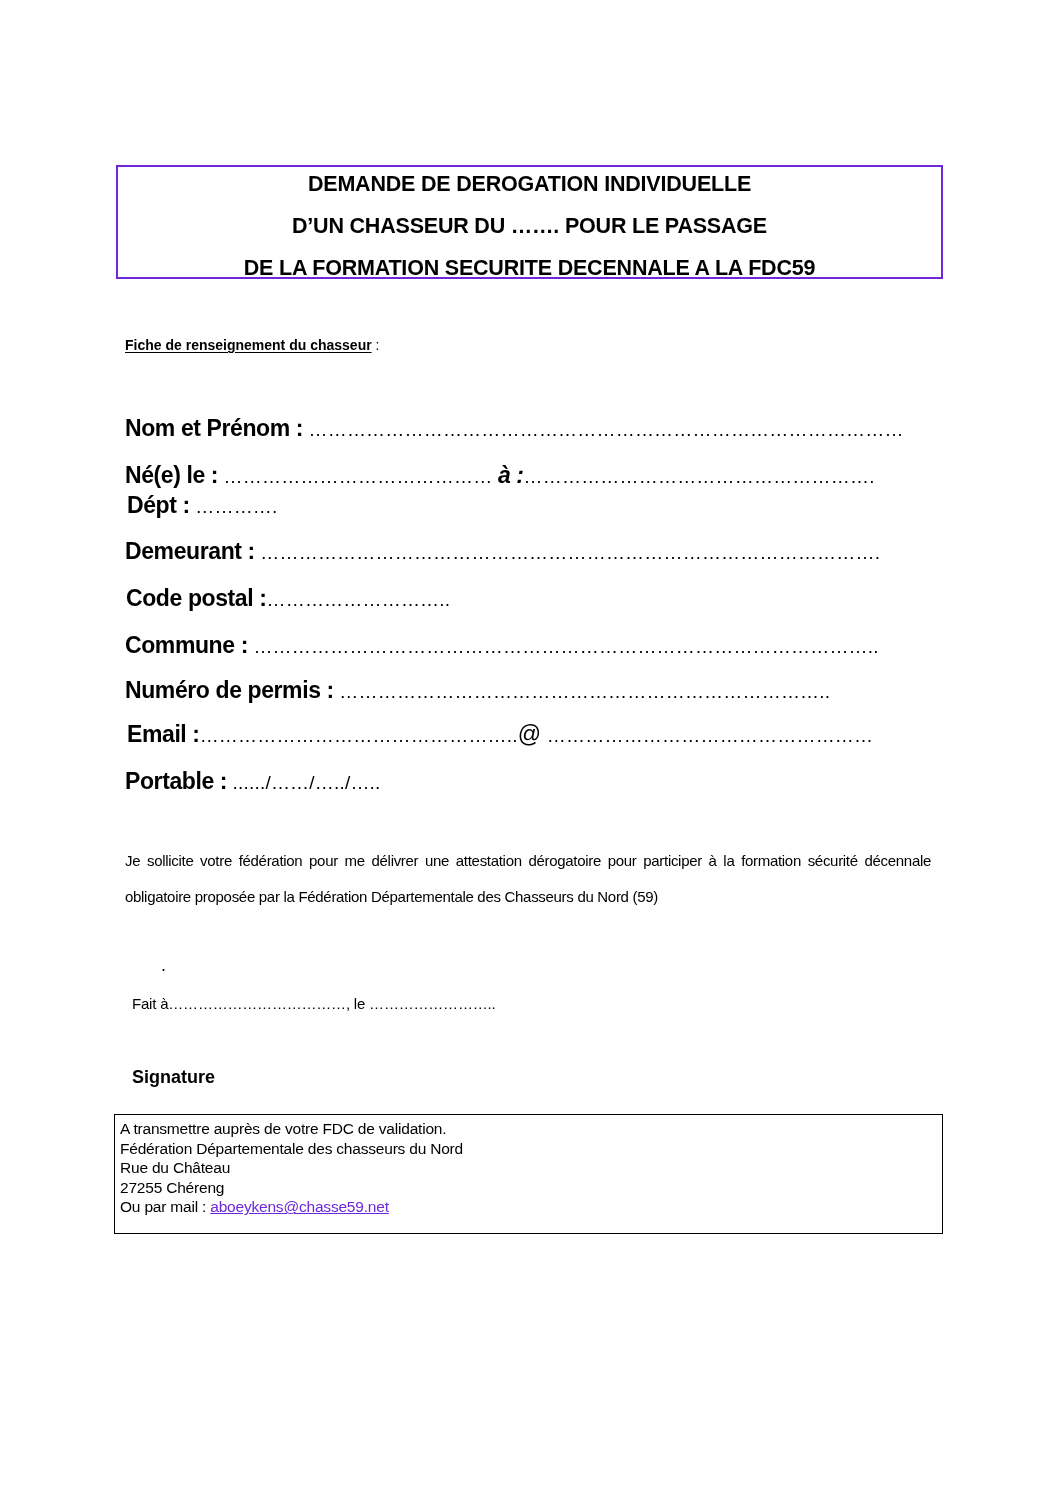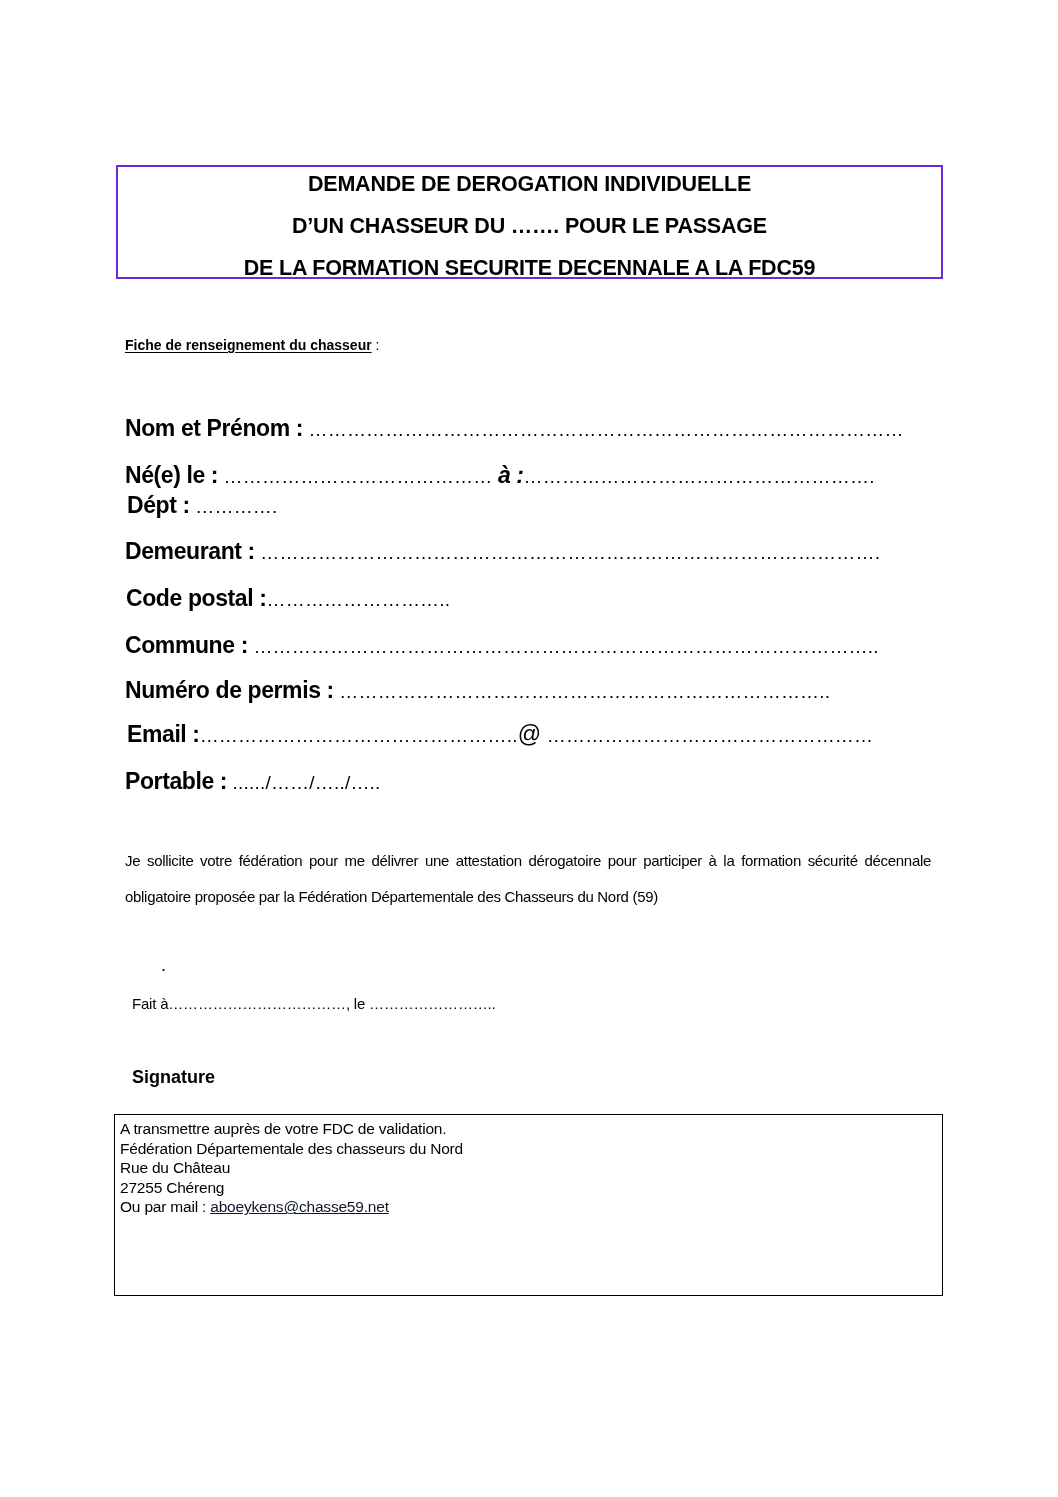--- a/index.html
+++ b/index.html
@@ -44,27 +44,27 @@
 
     .para {
       position: absolute; left: 125px; width: 806px; top: 843px; font-size: 15px;
       line-height: 35.5px; text-align: justify; letter-spacing: -0.3px;
     }
     .dot-line { position: absolute; left: 161px; top: 955px; font-size: 18px; }
     .fait { position: absolute; left: 132px; top: 995px; font-size: 15px; white-space: nowrap; letter-spacing: -0.2px; }
     .signature { position: absolute; left: 132px; top: 1031px; font-size: 18px; font-weight: bold; margin-top: 36px; }
 
     .footer-box {
-      position: absolute; left: 114px; top: 1114px; width: 829px; height: 182px;
+      position: absolute; left: 114px; top: 1114px; width: 829px; height: 120px;
       border: 1.5px solid #000; padding: 4px 0 0 5px;
       font-size: 15.5px; line-height: 19.6px; letter-spacing: -0.2px;
     }
     .footer-box .line { white-space: nowrap; }
     .footer-box .emph { font-weight: bold; font-style: italic; text-decoration: underline; }
-    .footer-box a { color: #0f172a; text-decoration: underline; }
+    .footer-box a { color: #6d28d9; text-decoration: underline; }
   </style>
 </head>
 <body>
 
 <div class="title-box">
   <div class="title-line t1">DEMANDE DE DEROGATION INDIVIDUELLE</div>
   <div class="title-line t2">D’UN CHASSEUR DU ……. POUR LE PASSAGE</div>
   <div class="title-line t3">DE LA FORMATION SECURITE DECENNALE A LA FDC59</div>
 </div>
 

